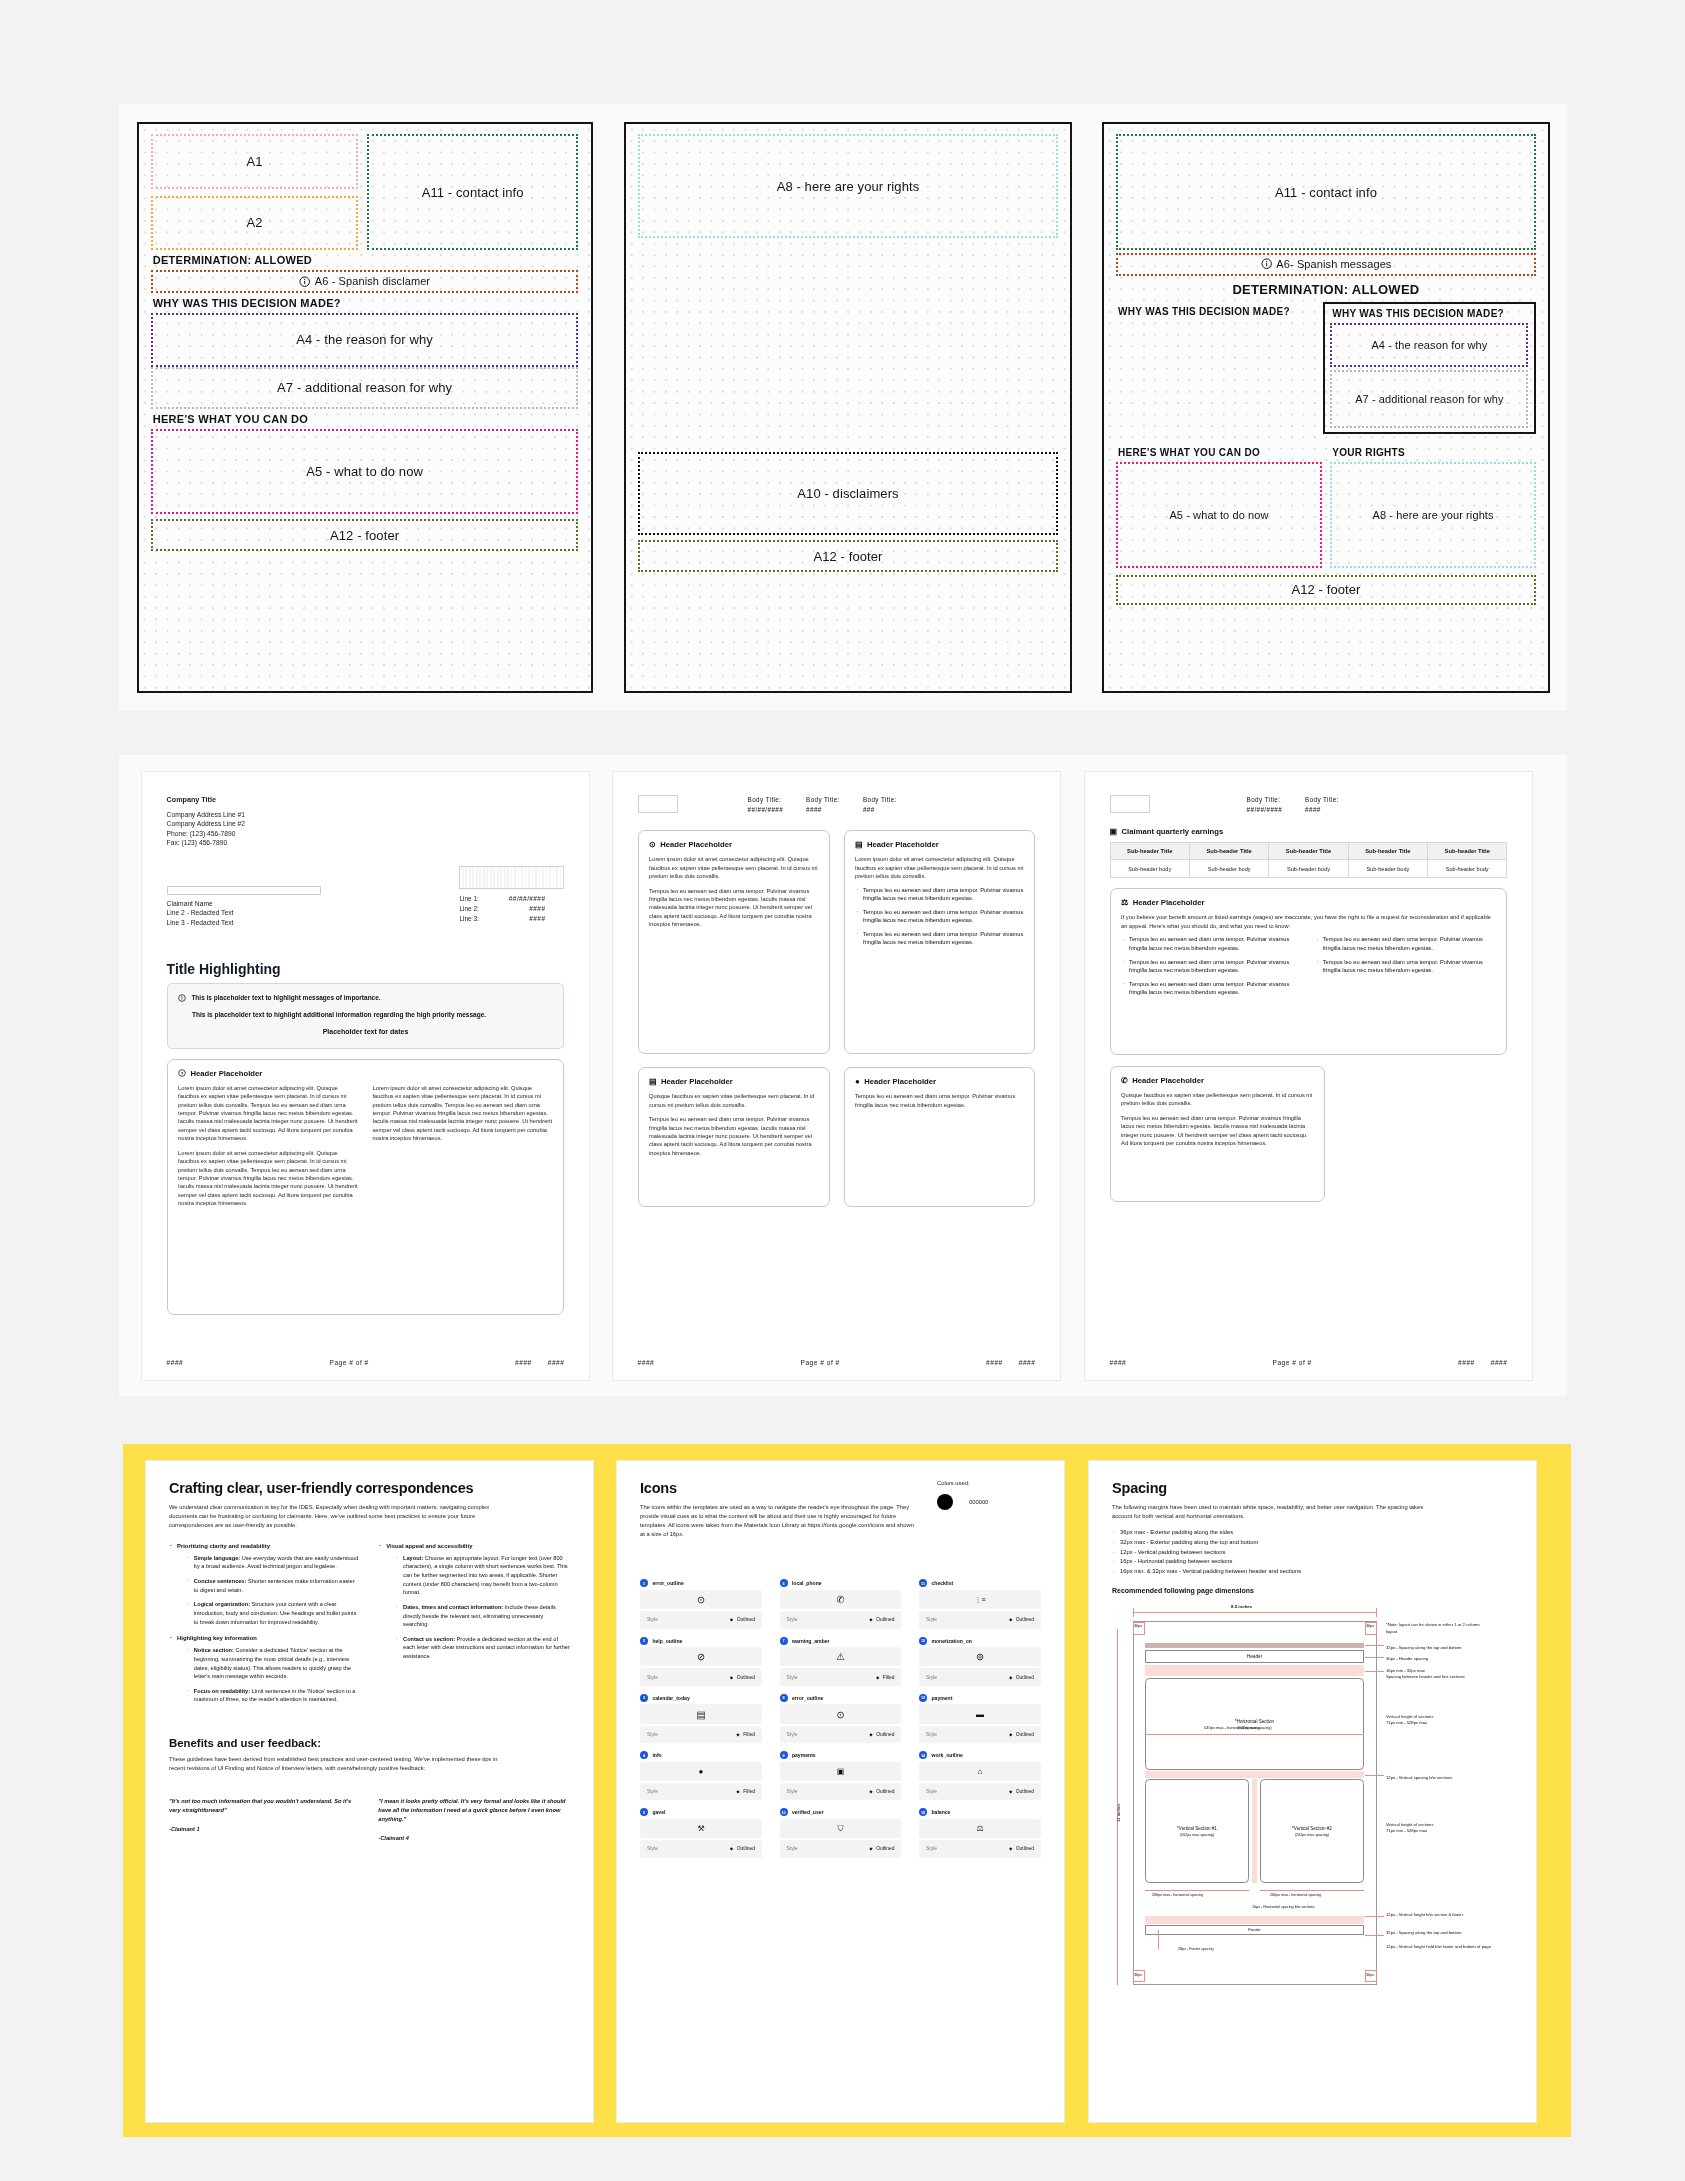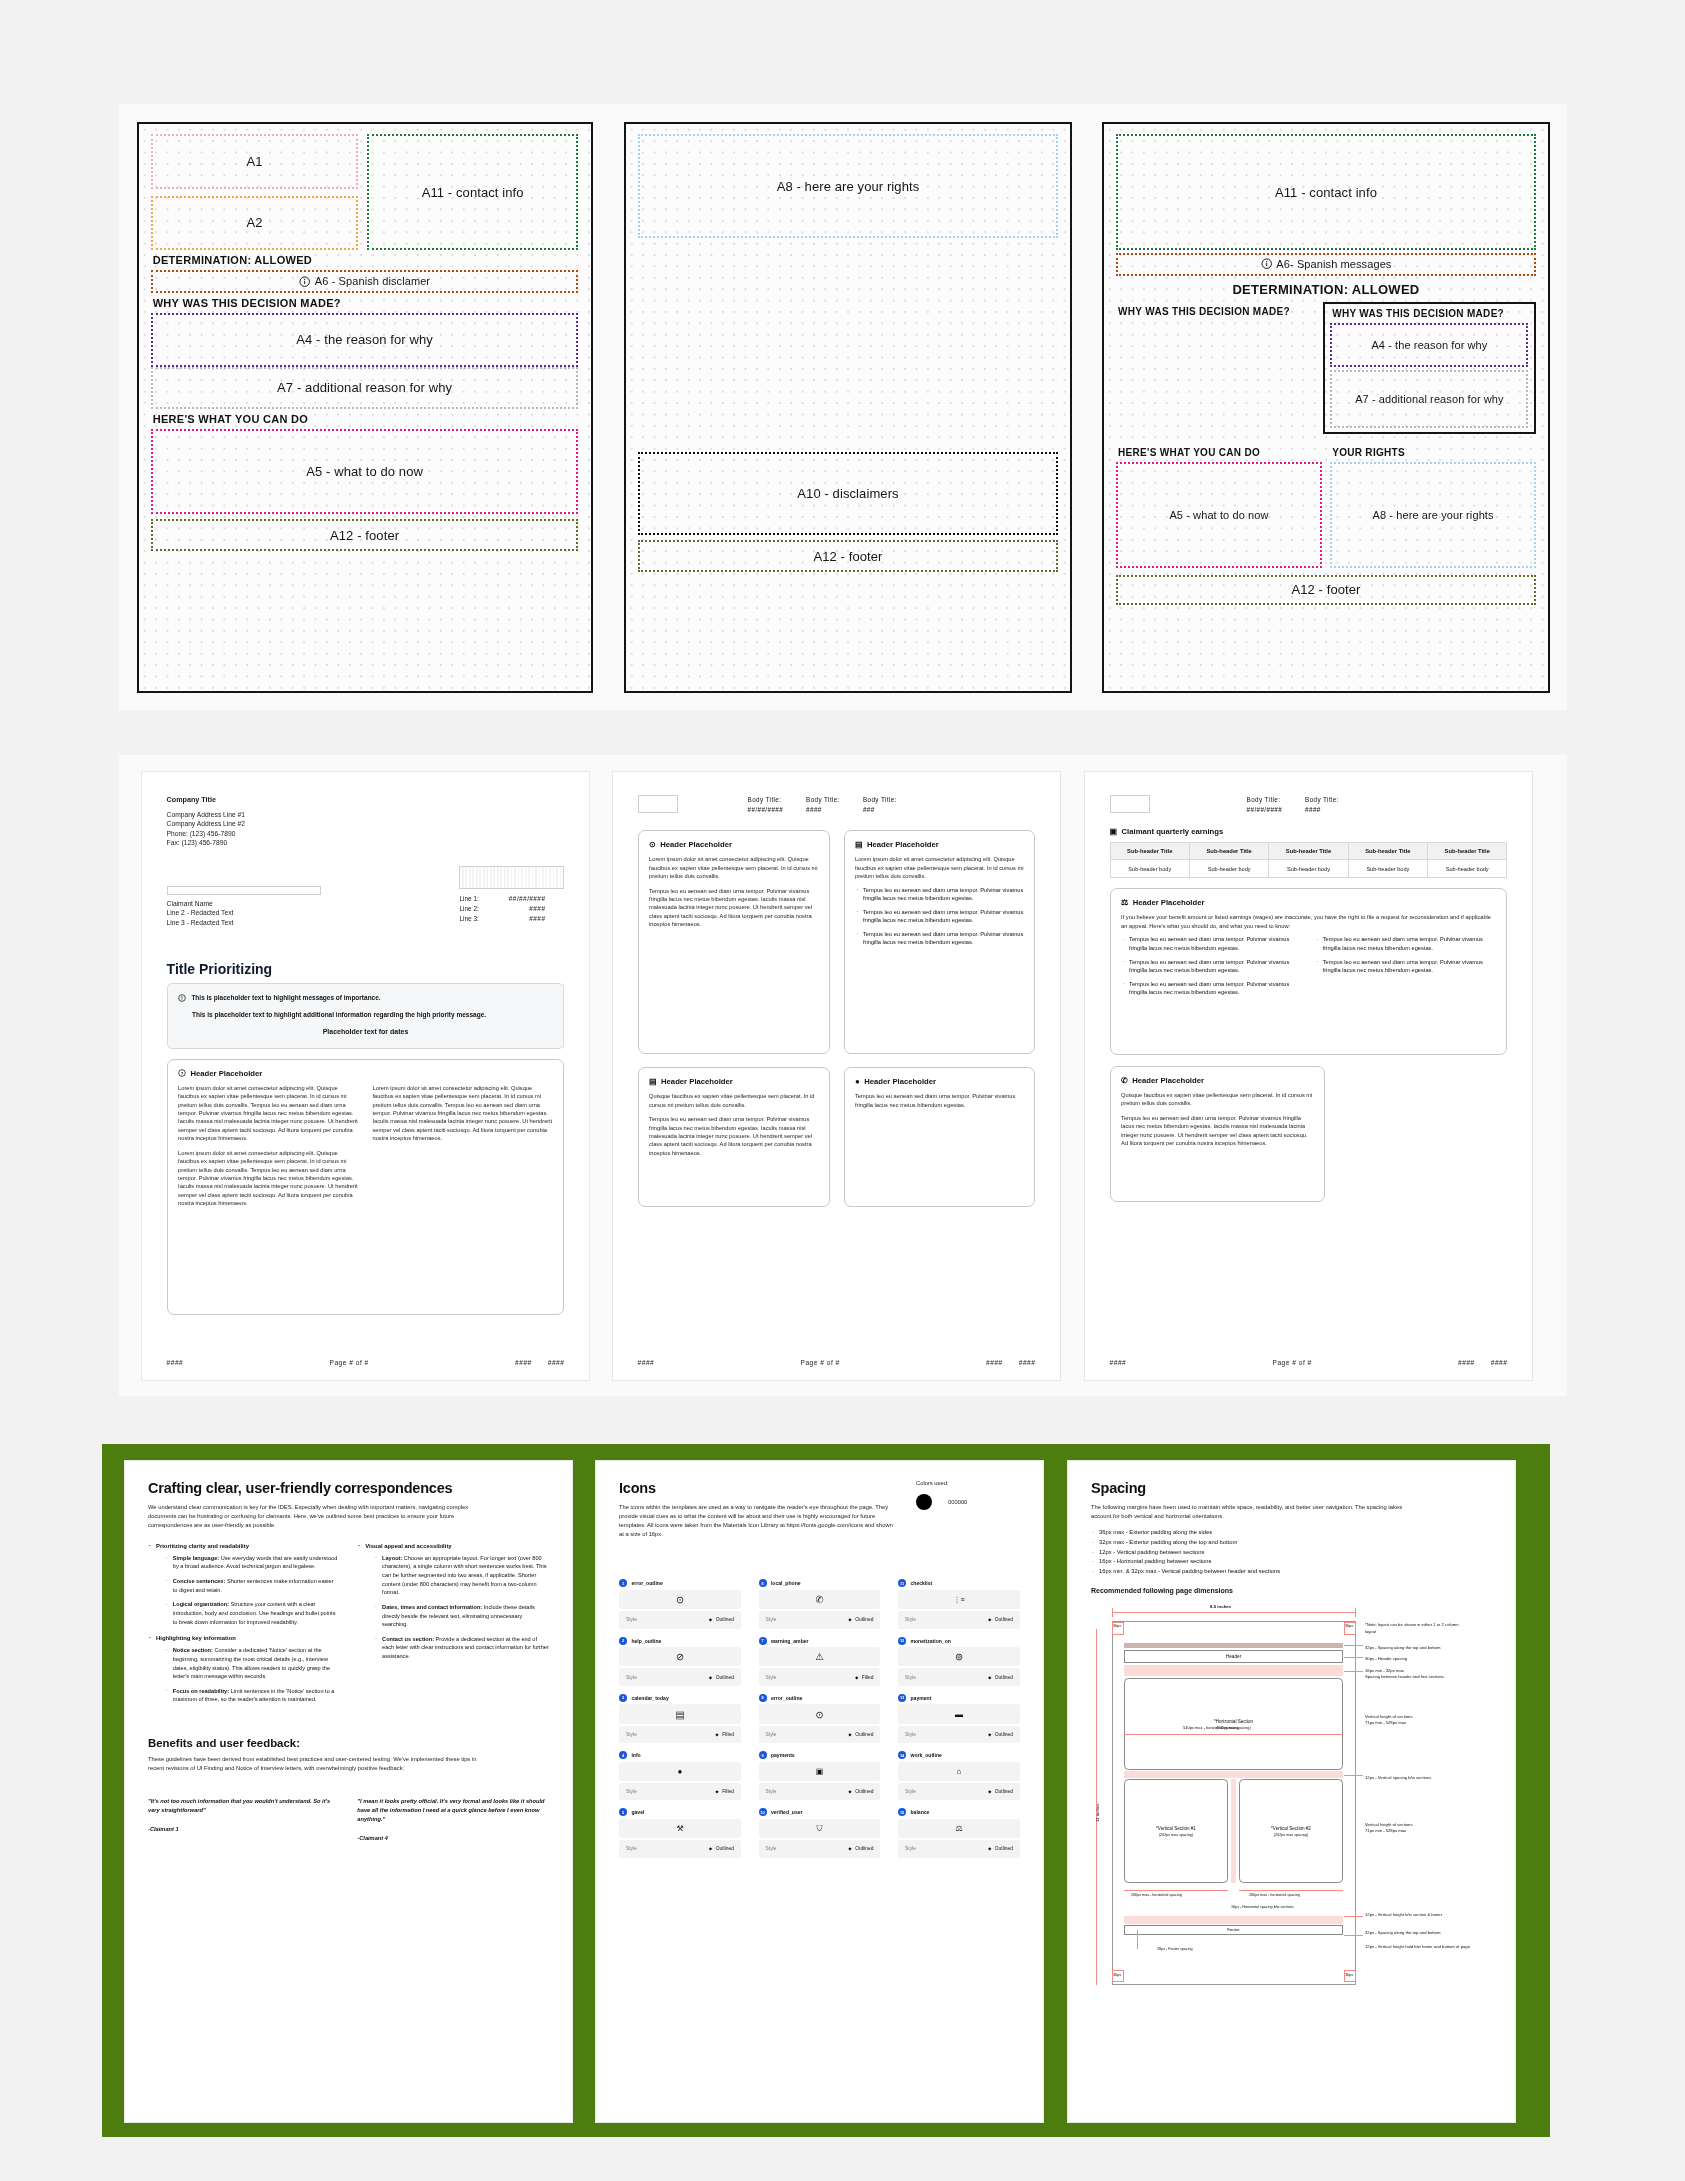--- a/index.html
+++ b/index.html
@@ -102,21 +102,21 @@
   .bodytitles { display:flex; gap:23px; font-size:6.3px; line-height:9.7px; }
   .bodytitles div span { display:block; letter-spacing:0.4px; }
 
   table.earn { width:100%; border-collapse:collapse; margin-top:6.1px; }
   table.earn th { background:#f1f1f1; border:0.9px solid #d8d8d8; font-size:5.8px;
                   font-weight:700; padding:5.3px 2.6px; text-align:center; }
   table.earn td { border:0.9px solid #d8d8d8; font-size:5.6px; padding:5.3px 2.6px;
                   text-align:center; color:#222; }
 
   
-  #row3 { left: 102px; top: 1444px; width: 1448px; height: 693px; background:#4d7c0f; }
+  #row3 { left: 123px; top: 1444px; width: 1448px; height: 693px; background:#fde047; }
   .gpage { position:absolute; top:16px; width:449px; height:663px; background:#fff;
            border:0.9px solid #e9e9e9; padding: 19.3px 23px; }
   #g1 { left: 22px; } #g2 { left: 493px; } #g3 { left: 965px; }
 
   .g-h1 { font-size: 14.5px; font-weight:700; color:#111; margin-bottom:7px; letter-spacing:-0.2px; }
   .g-h2 { font-size: 11.4px; font-weight:700; color:#111; margin:17.6px 0 5.3px; }
   .g-p  { font-size:5.8px; line-height:9px; color:#1c1c1c; }
   .g-cols { display:grid; grid-template-columns:1fr 1fr; gap:17.6px; margin-top:12.3px; }
   ul.g-l { list-style:none; }
   ul.g-l > li { font-size:5.9px; font-weight:700; position:relative; padding-left:8px; margin-bottom:5.3px; }
@@ -304,21 +304,21 @@
             <span class="k">Line 2:</span>
             <span class="v">####</span>
           </div>
         <div class="kv">
             <span class="k">Line 3:</span>
             <span class="v">####</span>
           </div>
       </div>
     </div>
 
-    <div class="title-ph">Title Prioritizing</div>
+    <div class="title-ph">Title Highlighting</div>
 
     <div class="notice">
       <div class="n1">
         <svg style="width:8px;height:8px;flex:none;margin-top:0.9px;" viewBox="0 0 24 24">
             <circle cx="12" cy="12" r="10" fill="none" stroke="#111" stroke-width="2.2"></circle>
             <rect x="11" y="6" width="2" height="8" fill="#111"></rect>
             <rect x="11" y="16" width="2" height="2.2" fill="#111"></rect>
           </svg>
         <p>This is placeholder text to highlight messages of importance.</p>
       </div>

